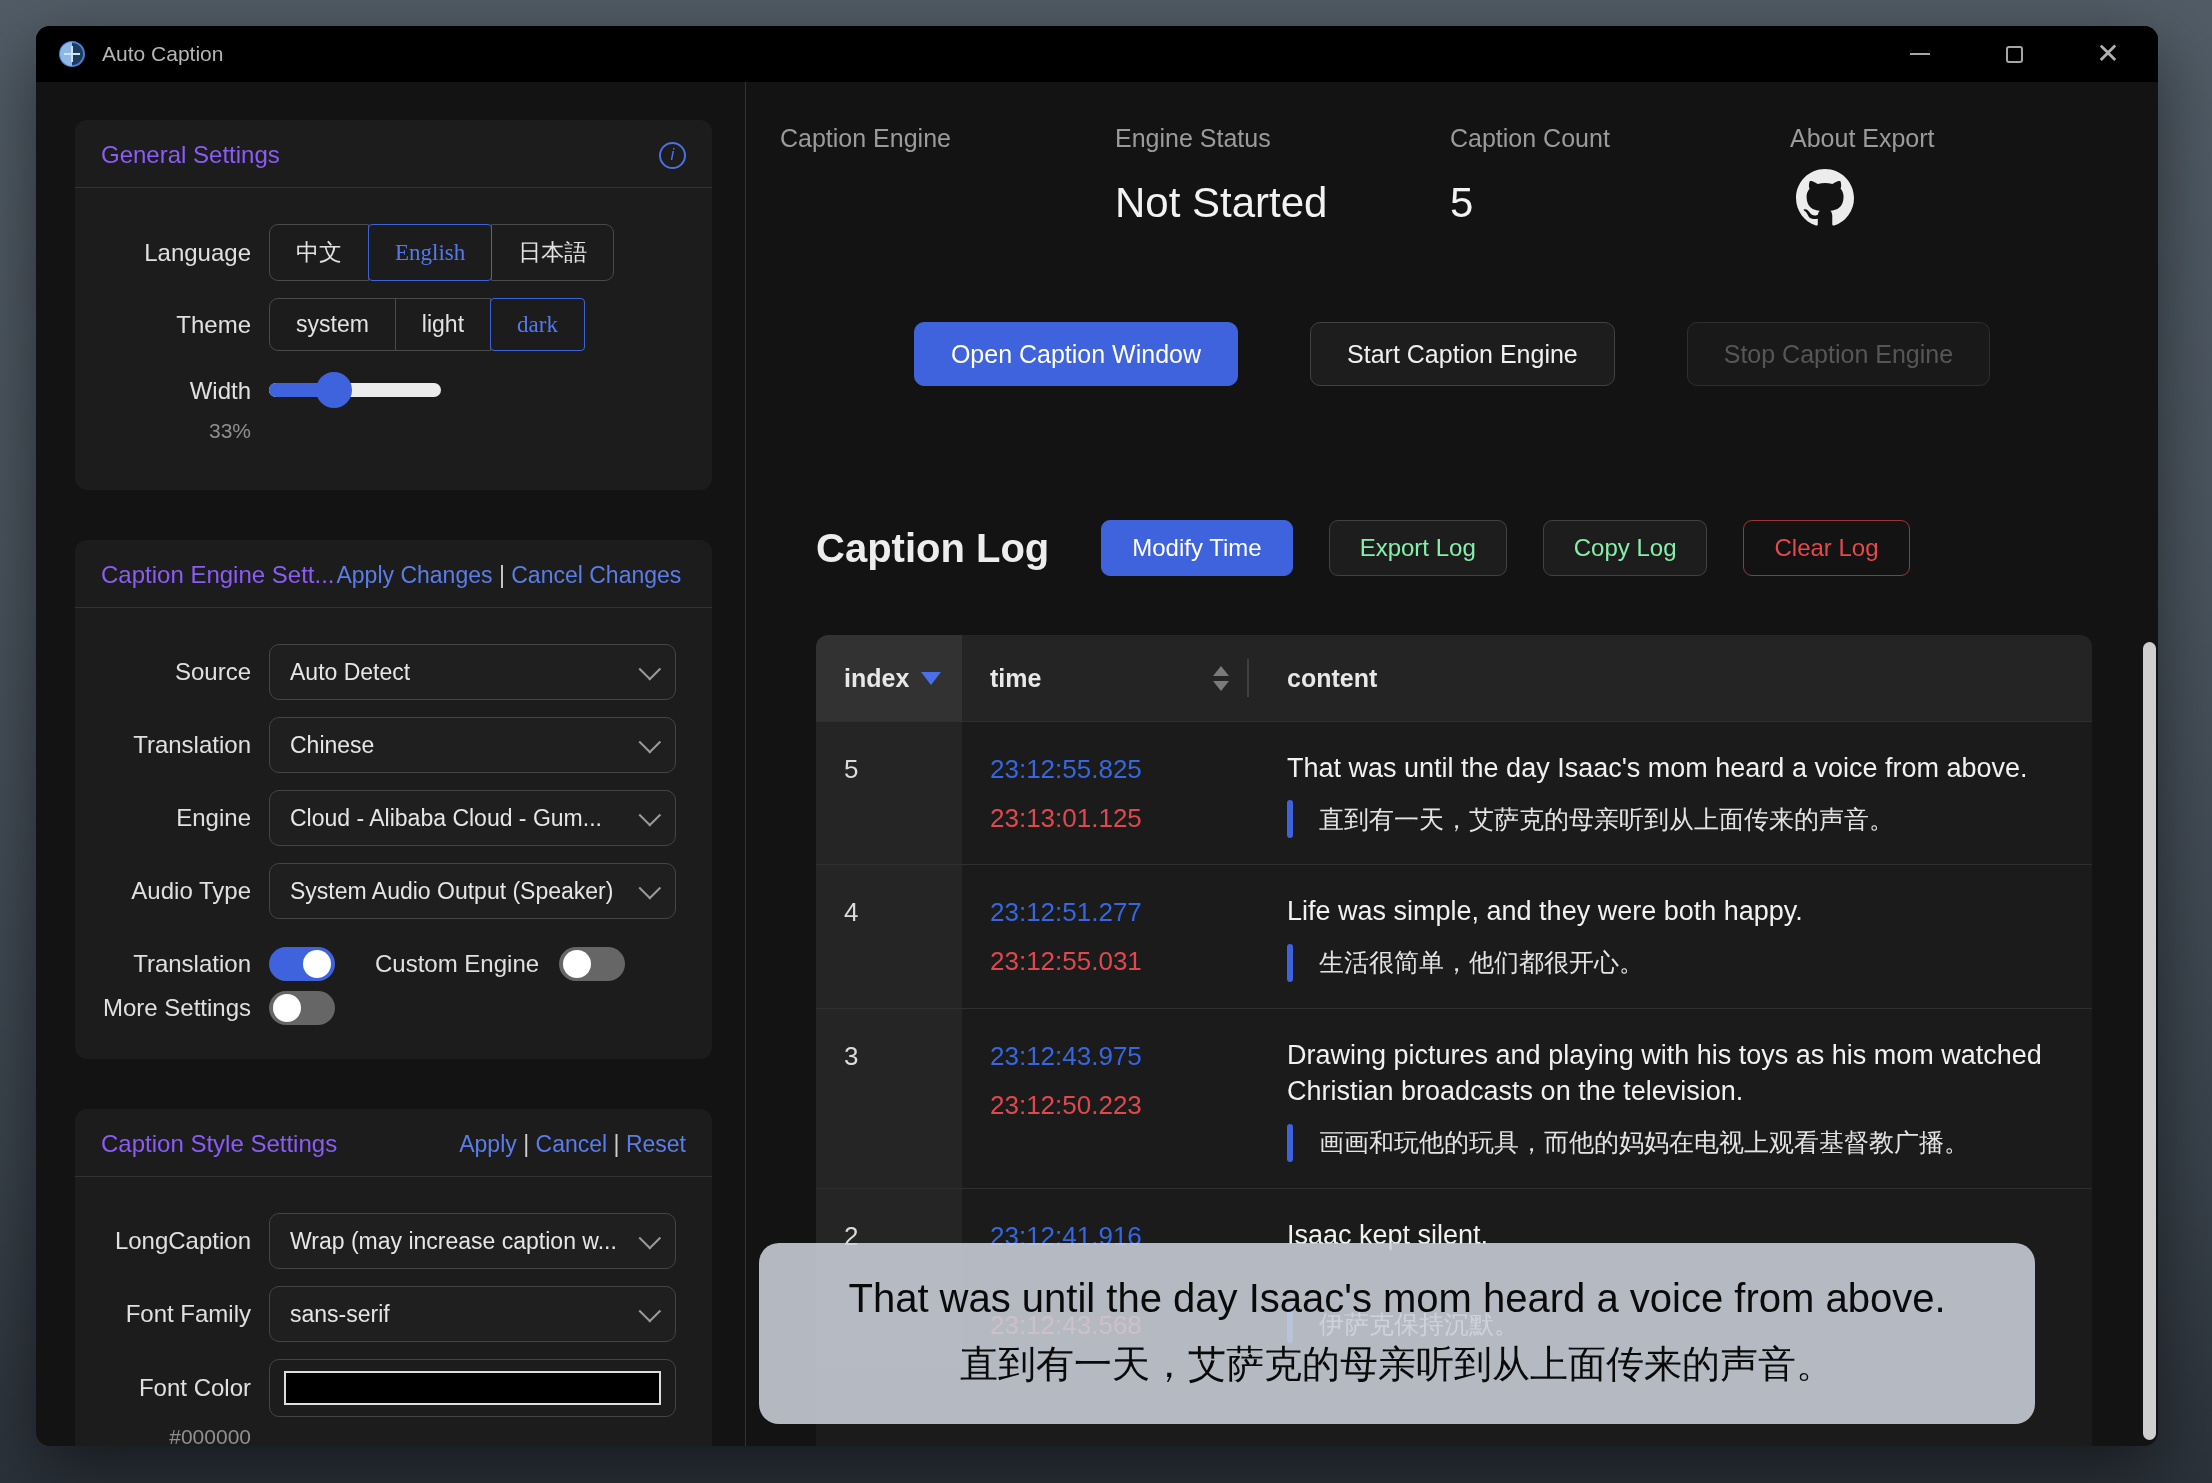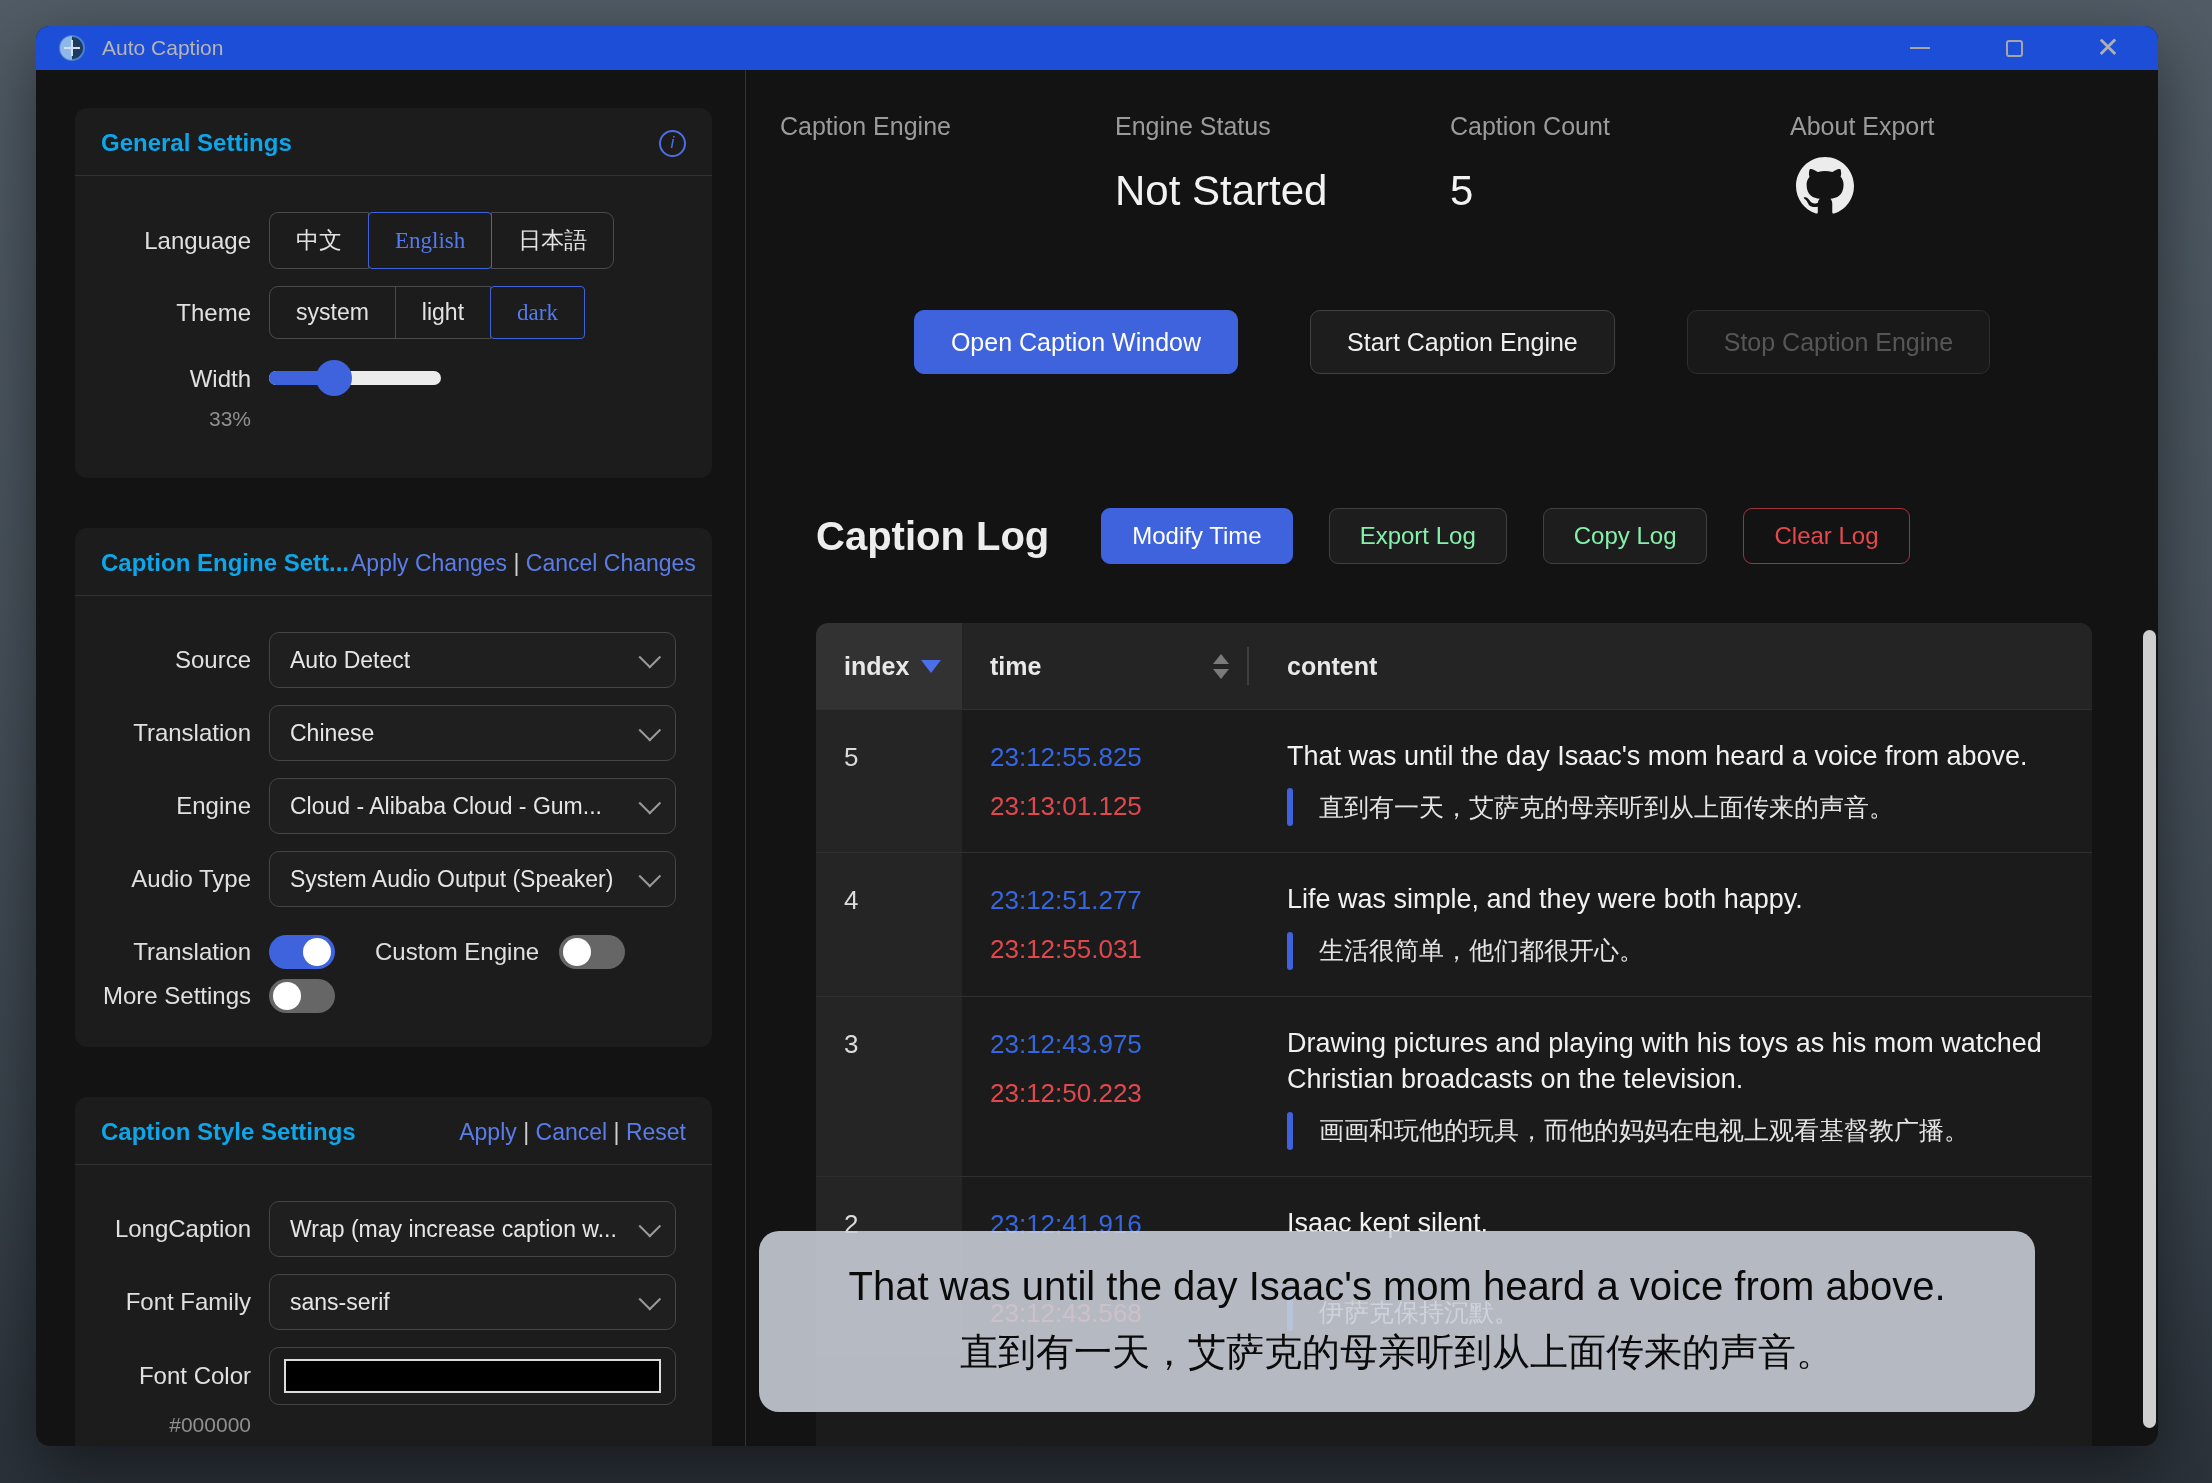--- a/index.html
+++ b/index.html
@@ -3,36 +3,36 @@
 <meta charset="utf-8">
 <style>
   * { margin:0; padding:0; box-sizing:border-box; }
   body { font-family:"Liberation Sans","DejaVu Sans",sans-serif; }
   .screen { position:relative; width:2212px; height:1483px; overflow:hidden;
     background:linear-gradient(180deg,#515c66 0%,#49535d 40%,#39424b 78%,#2b323a 100%); }
   .window { position:absolute; left:36px; top:26px; width:2122px; height:1420px;
     background:#131313; border-radius:14px; overflow:hidden;
     box-shadow:0 24px 70px rgba(0,0,0,.5); display:flex; flex-direction:column; }
   
-  .titlebar { height:44px; background:#1d4ed8; display:flex; align-items:center; flex:none;text-align:center; }
+  .titlebar { height:56px; background:#000000; display:flex; align-items:center; flex:none;text-align:center; }
   .app-icon { width:28px; height:28px; margin-left:22px; }
   .tb-title { margin-left:16px; font-size:21px; color:#b5b5b5; }
   .tb-spacer { flex:1; }
   .tb-controls { display:flex; align-items:center; gap:50px; padding-right:28px; }
   .tb-btn { width:44px; height:44px; display:flex; align-items:center; justify-content:center;
     color:#a6a6a6; font-size:24px; cursor:default; }
   .tb-min-glyph { width:20px; height:2px; background:#a6a6a6; }
   .tb-max-glyph { width:17px; height:17px; border:2px solid #a6a6a6; border-radius:3px; }
   .tb-close-glyph { font-size:28px; line-height:1; color:#b0b0b0; }
   
   .wbody { flex:1; display:flex; min-height:0; }
   .sidebar { width:710px; flex:none; border-right:1px solid #323232; overflow:hidden; padding-top:38px; }
   .card { margin:0 33px 50px 39px; background:#1c1c1d; border-radius:12px; }
   .card-header { display:flex; align-items:center; padding:21px 26px 18px 26px; border-bottom:1px solid #323232; }
-  .card-title { font-size:24px; font-weight:bold; color:#0ea5e9; white-space:nowrap; }
+  .card-title { font-size:24px; font-weight:normal; color:#8b5cf6; white-space:nowrap; }
   .card-body { padding:36px 36px 30px 26px; }
   .hdr-links { font-size:23px; white-space:nowrap; }
   .hdr-links-right { margin-left:auto; }
   .link { color:#5b7de9; cursor:pointer; }
   .link-sep { color:#cfcfcf; }
   .info-icon { margin-left:auto; width:27px; height:27px; border:2px solid #4a6fe8; border-radius:50%;
     color:#4a6fe8; font-size:17px; display:flex; align-items:center; justify-content:center; font-style:italic; }
   .form-row { display:flex; align-items:center; margin-bottom:17px; }
   .form-label { width:150px; flex:none; text-align:right; margin-right:18px; font-size:24px; color:#e0e0e0; }
   .label-stack { width:150px; flex:none; text-align:right; margin-right:18px; }

